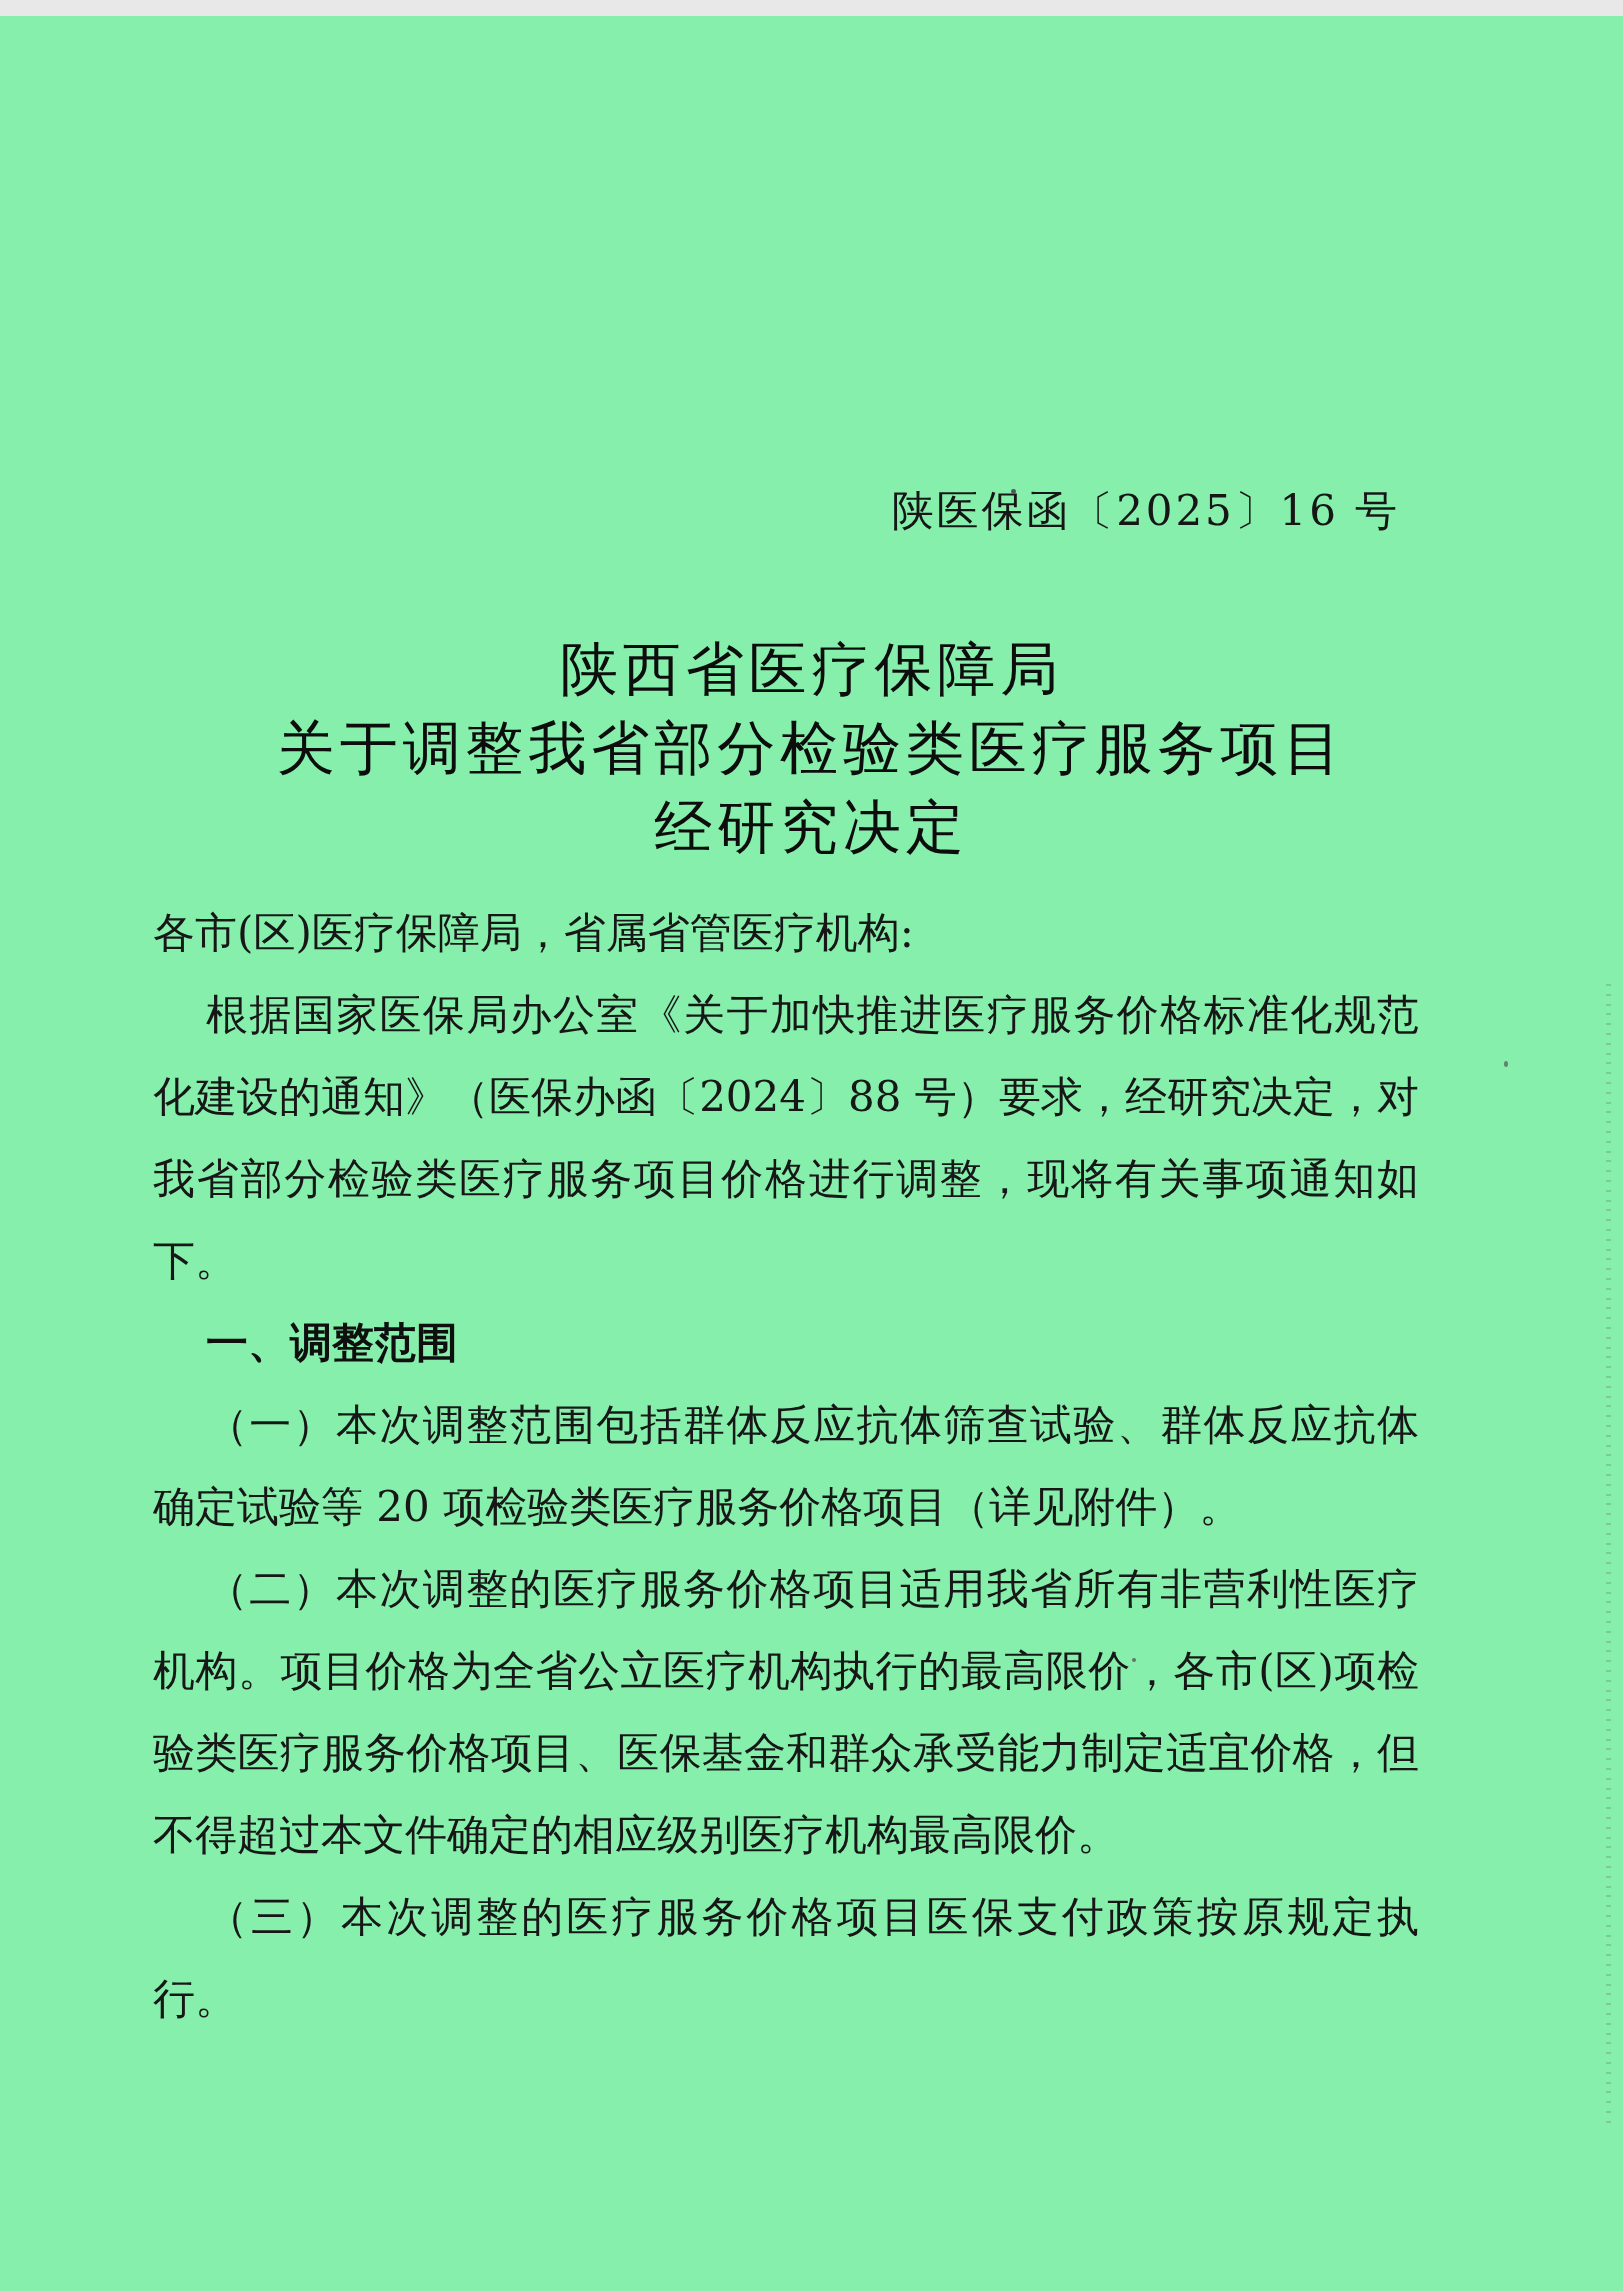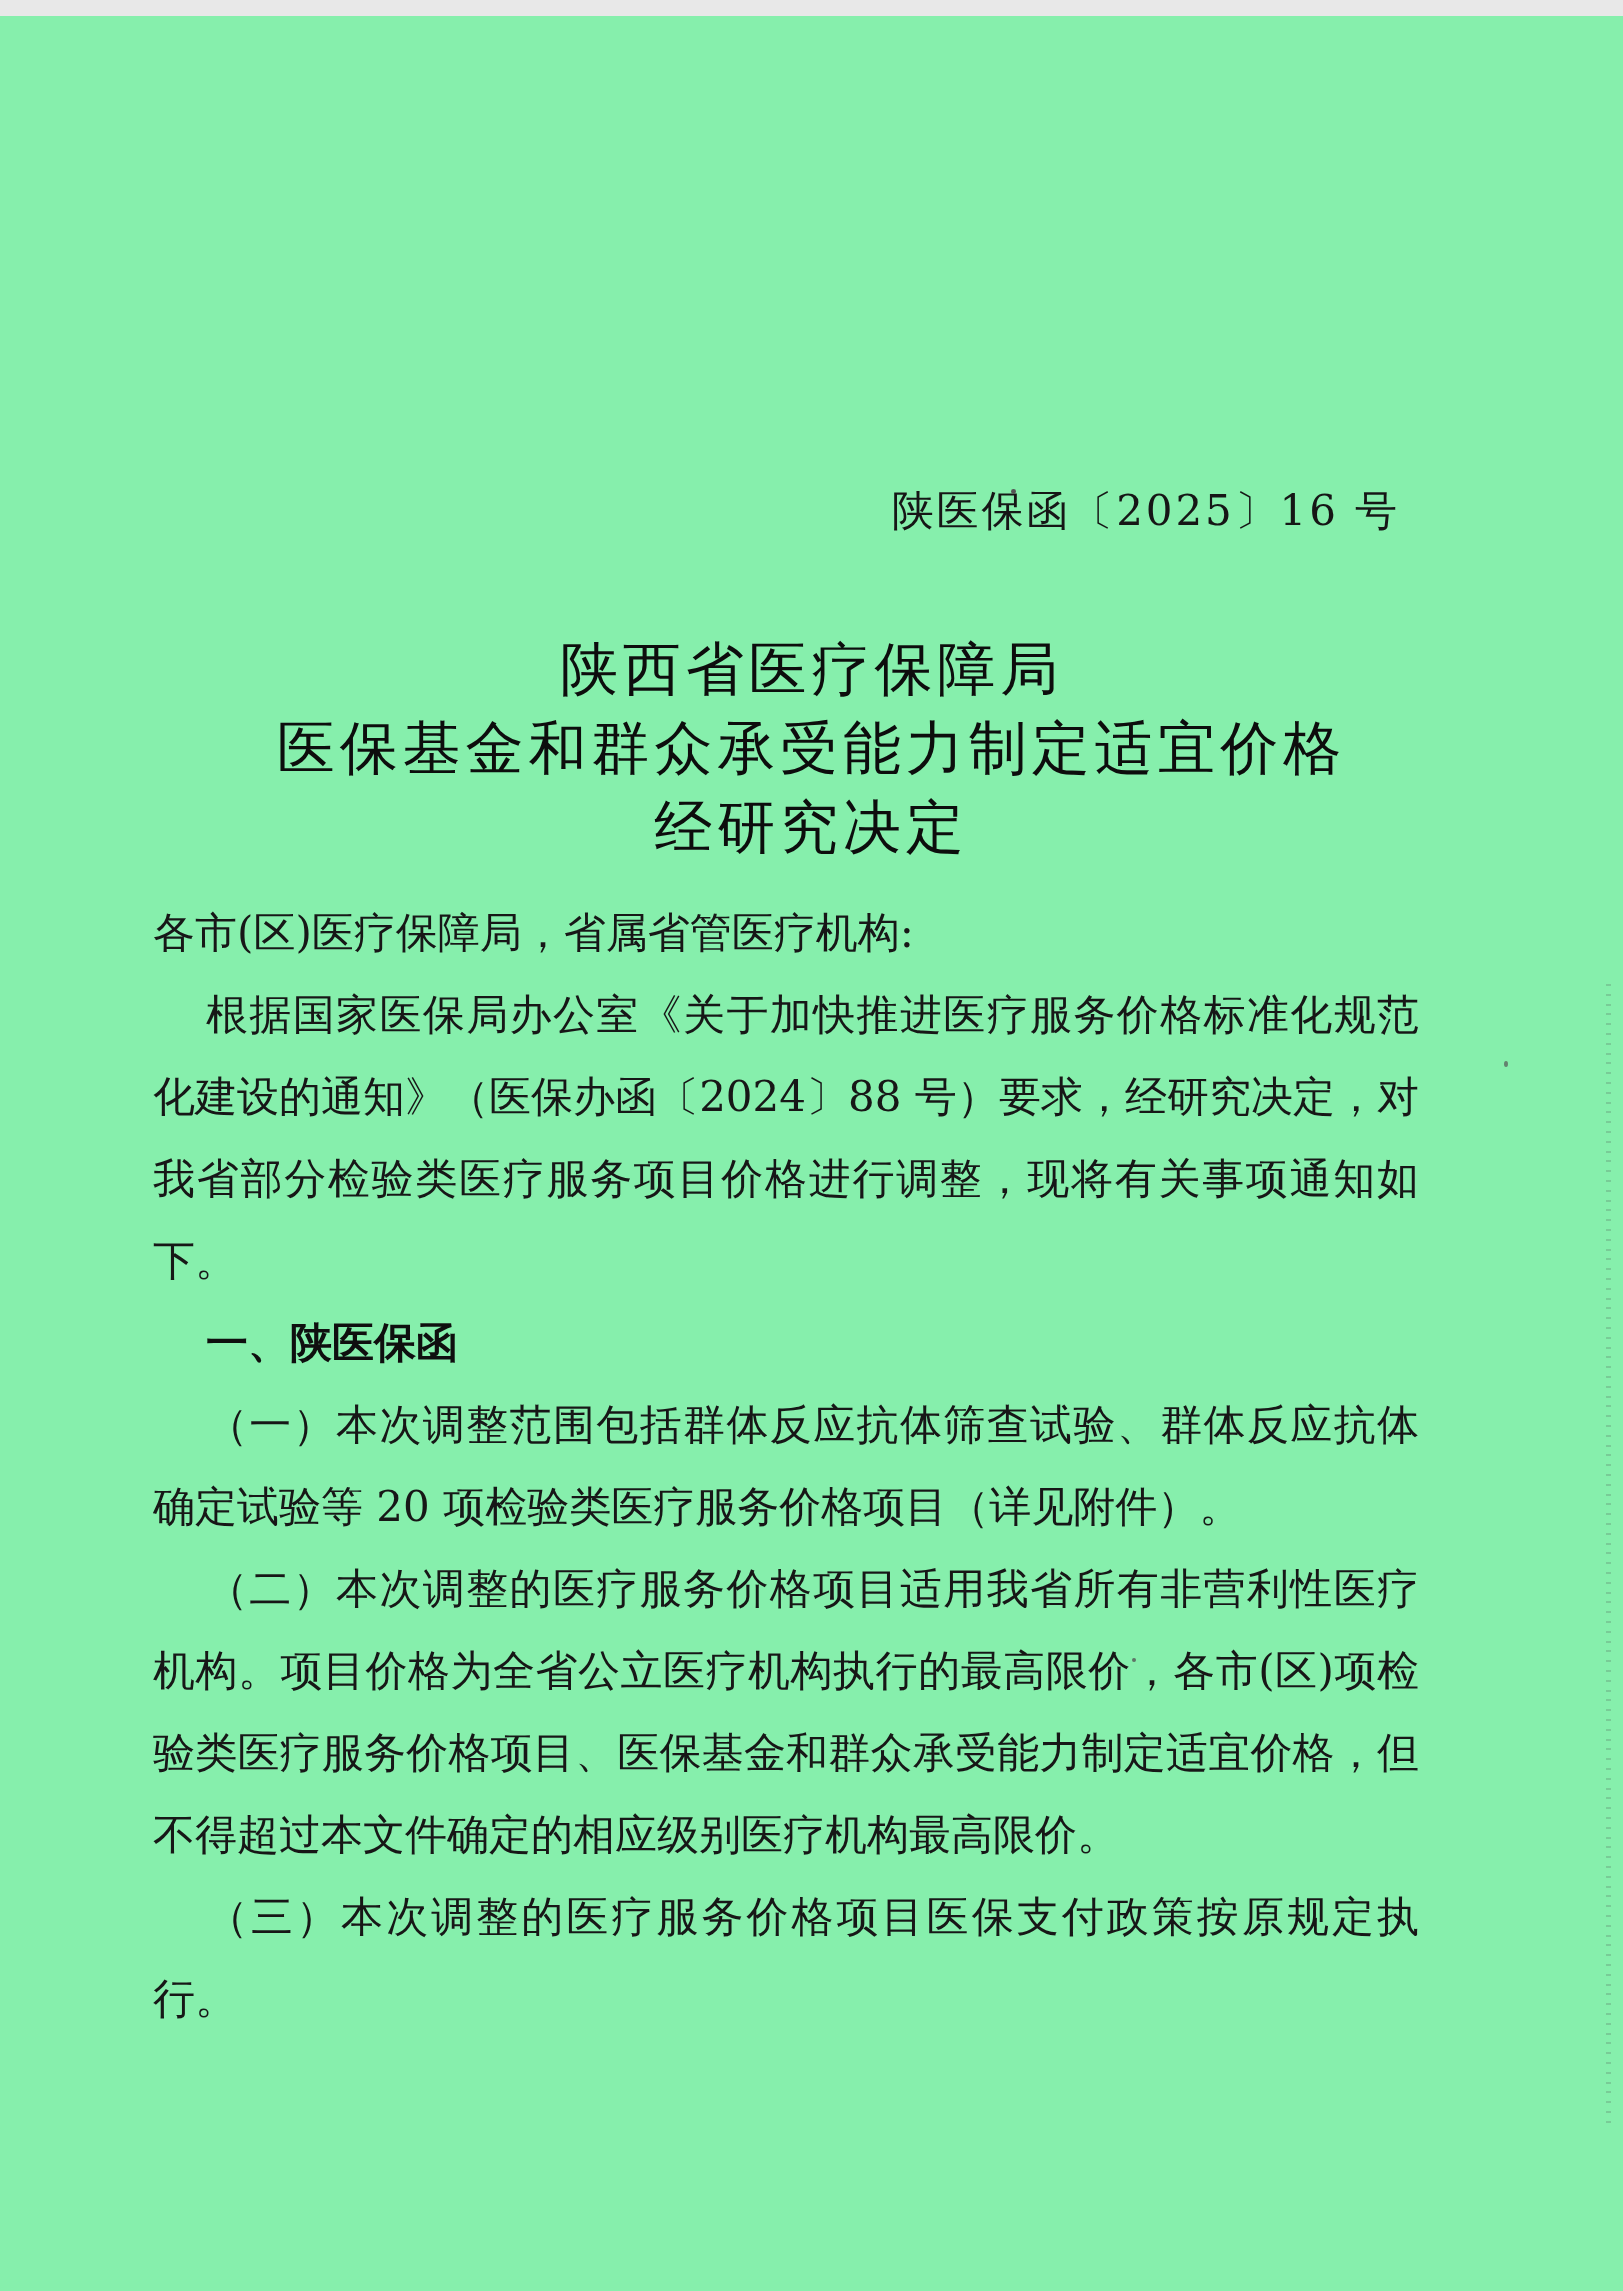--- a/index.html
+++ b/index.html
@@ -93,28 +93,28 @@
 </style>
 </head>
 <body>
 
 <div class="page">
 
   <div class="doc-number">陕医保函〔2025〕16 号</div>
 
   <div class="title-block">
     <div class="title-line">陕西省医疗保障局</div>
-    <div class="title-line">医保基金和群众承受能力制定适宜价格</div>
+    <div class="title-line">关于调整我省部分检验类医疗服务项目</div>
     <div class="title-line">经研究决定</div>
   </div>
 
   <div class="body-text">
     <p class="no-indent">各市(区)医疗保障局，省属省管医疗机构:</p>
     <p>根据国家医保局办公室《关于加快推进医疗服务价格标准化规范化建设的通知》（医保办函〔2024〕88 号）要求，经研究决定，对我省部分检验类医疗服务项目价格进行调整，现将有关事项通知如下。</p>
-    <p class="bold-heading">一、陕医保函</p>
+    <p class="bold-heading">一、调整范围</p>
     <p>（一）本次调整范围包括群体反应抗体筛查试验、群体反应抗体确定试验等 20 项检验类医疗服务价格项目（详见附件）。</p>
     <p>（二）本次调整的医疗服务价格项目适用我省所有非营利性医疗机构。项目价格为全省公立医疗机构执行的最高限价，各市(区)项检验类医疗服务价格项目、医保基金和群众承受能力制定适宜价格，但不得超过本文件确定的相应级别医疗机构最高限价。</p>
     <p>（三）本次调整的医疗服务价格项目医保支付政策按原规定执行。</p>
   </div>
 
   <div class="scan-dot dot-a"></div>
   <div class="scan-dot dot-b"></div>
   <div class="scan-dot dot-c"></div>
   <div class="scan-noise-edge"></div>
 

